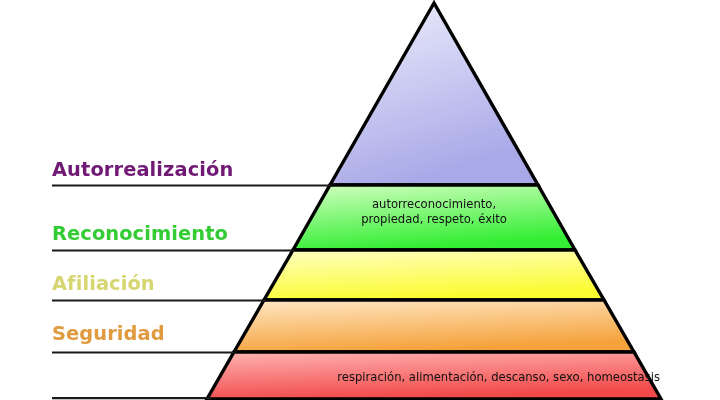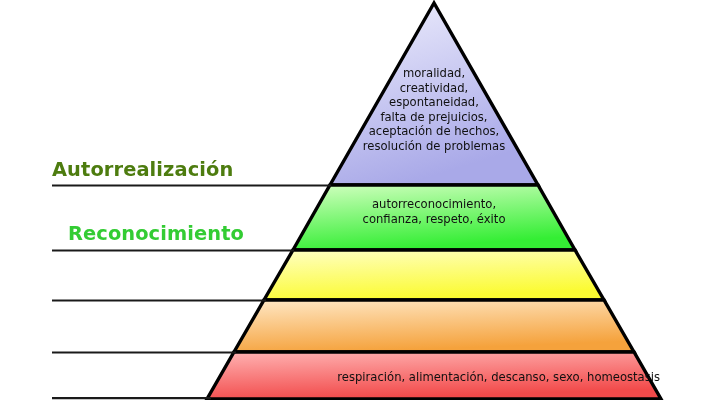--- a/index.html
+++ b/index.html
@@ -61,21 +61,21 @@
   .side-label {
     position: absolute;
     left: 52px;
     font-family: "DejaVu Sans", sans-serif;
     font-size: 19.4px;
     font-weight: bold;
     letter-spacing: 0.1px;
     white-space: nowrap;
   }
   #side-label-selfactualization { top: 158px; }
-  #side-label-esteem          { top: 222px; margin-left: 16px; }
+  #side-label-esteem          { top: 222px; }
   #side-label-love            { top: 272px; }
   #side-label-safety          { top: 322px; }
   #side-label-physiological   { top: 372px; }
 </style>
 </head>
 <body>
 
 <div id="canvas">
 
   <svg id="pyramid-svg" viewBox="0 0 720 400">
@@ -112,34 +112,30 @@
 
     <polygon points="234,352 634,352 661,399 207,399" fill="url(#grad-phys)" stroke="#000000" stroke-width="3.4" stroke-linejoin="miter"></polygon>
 
     <line x1="52" y1="185.5" x2="331" y2="185.5" stroke="#1a1a1a" stroke-width="2.2"></line>
     <line x1="52" y1="250.5" x2="294" y2="250.5" stroke="#1a1a1a" stroke-width="2.2"></line>
     <line x1="52" y1="300.5" x2="266" y2="300.5" stroke="#1a1a1a" stroke-width="2.2"></line>
     <line x1="52" y1="352.5" x2="236" y2="352.5" stroke="#1a1a1a" stroke-width="2.2"></line>
     <line x1="52" y1="398.2" x2="211" y2="398.2" stroke="#1a1a1a" stroke-width="2.2"></line>
   </svg>
 
-  <div class="tier-text" id="tier-text-selfactualization">moralidad,
-creatividad,
-espontaneidad,
-falta de prejuicios,
-aceptación de hechos,
-resolución de problemas</div>
 
   <div class="tier-text" id="tier-text-esteem">autorreconocimiento,
-confianza, respeto, éxito</div>
+propiedad, respeto, éxito</div>
 
 
 
   <div class="tier-text" id="tier-text-physiological">respiración, alimentación, descanso, sexo, homeostasis</div>
 
-  <div class="side-label" id="side-label-selfactualization" style="color: #4d7c0f;">Autorrealización</div>
+  <div class="side-label" id="side-label-selfactualization" style="color: #701a75;">Autorrealización</div>
 
   <div class="side-label" id="side-label-esteem" style="color: rgb(51, 204, 51);">Reconocimiento</div>
 
+  <div class="side-label" id="side-label-love" style="color: rgb(214, 214, 112);">Afiliación</div>
 
+  <div class="side-label" id="side-label-safety" style="color: rgb(224, 154, 64);">Seguridad</div>
 
 
 </div>
 
 </body></html>

